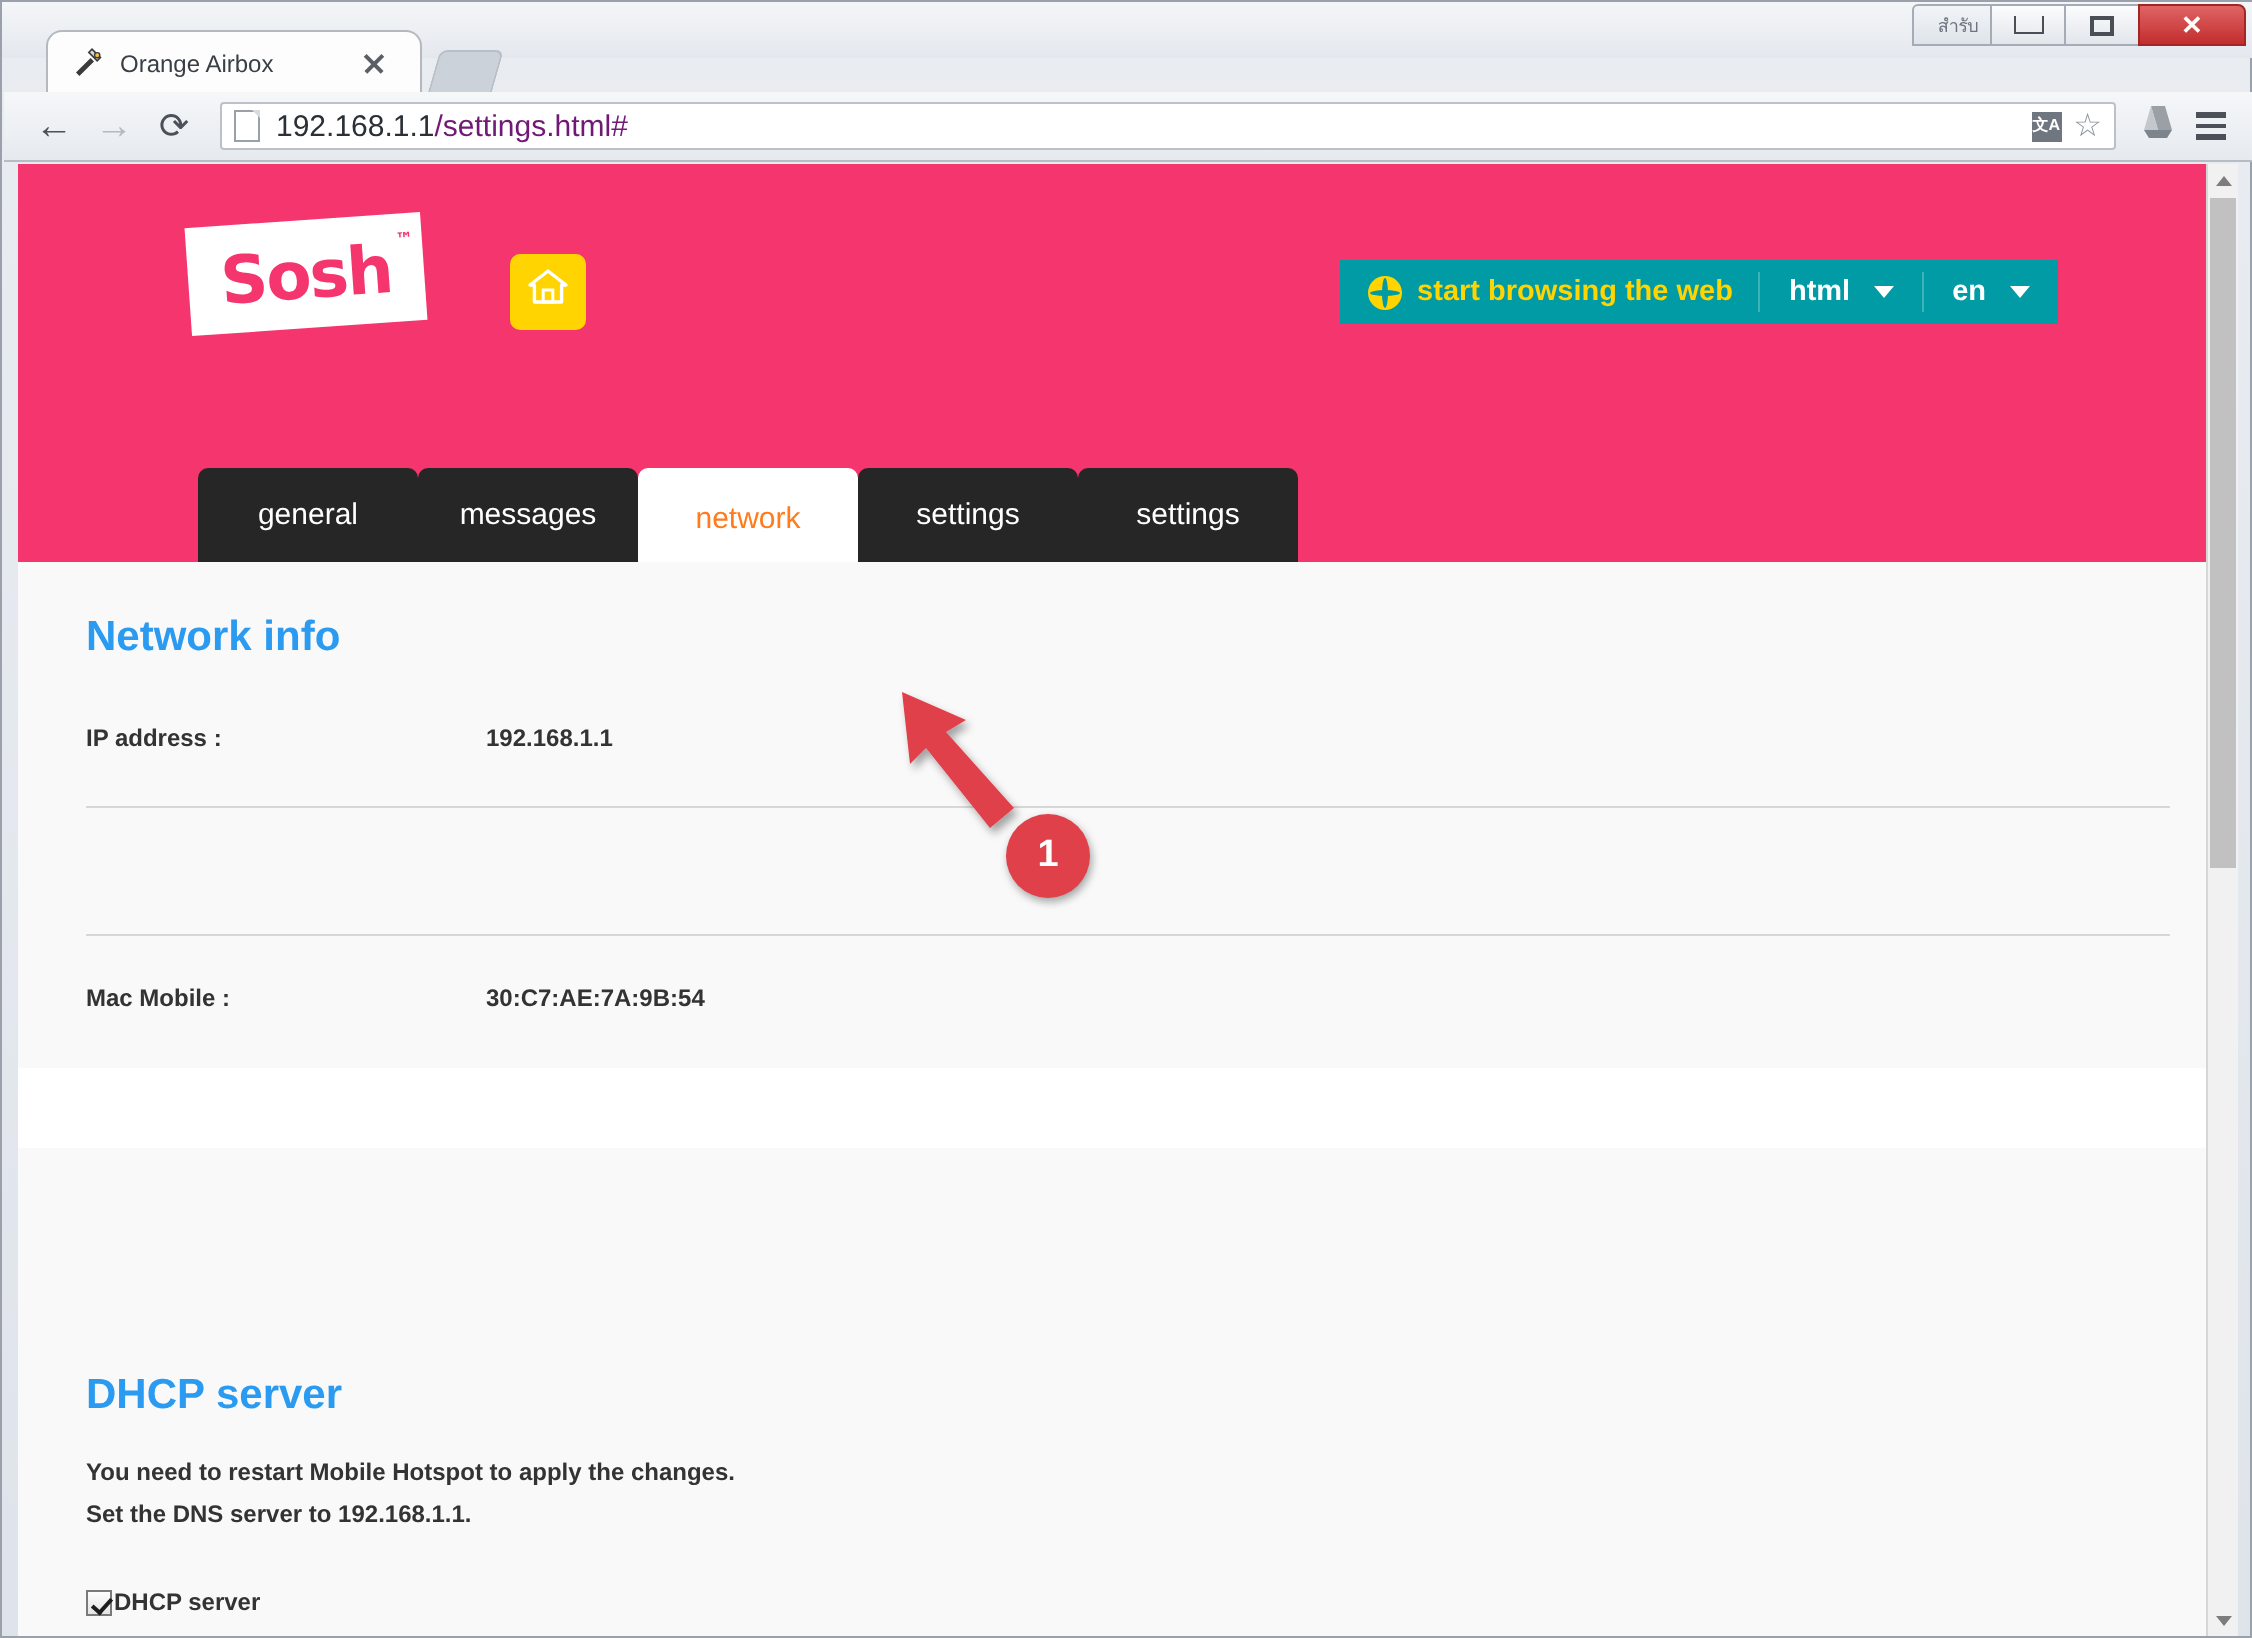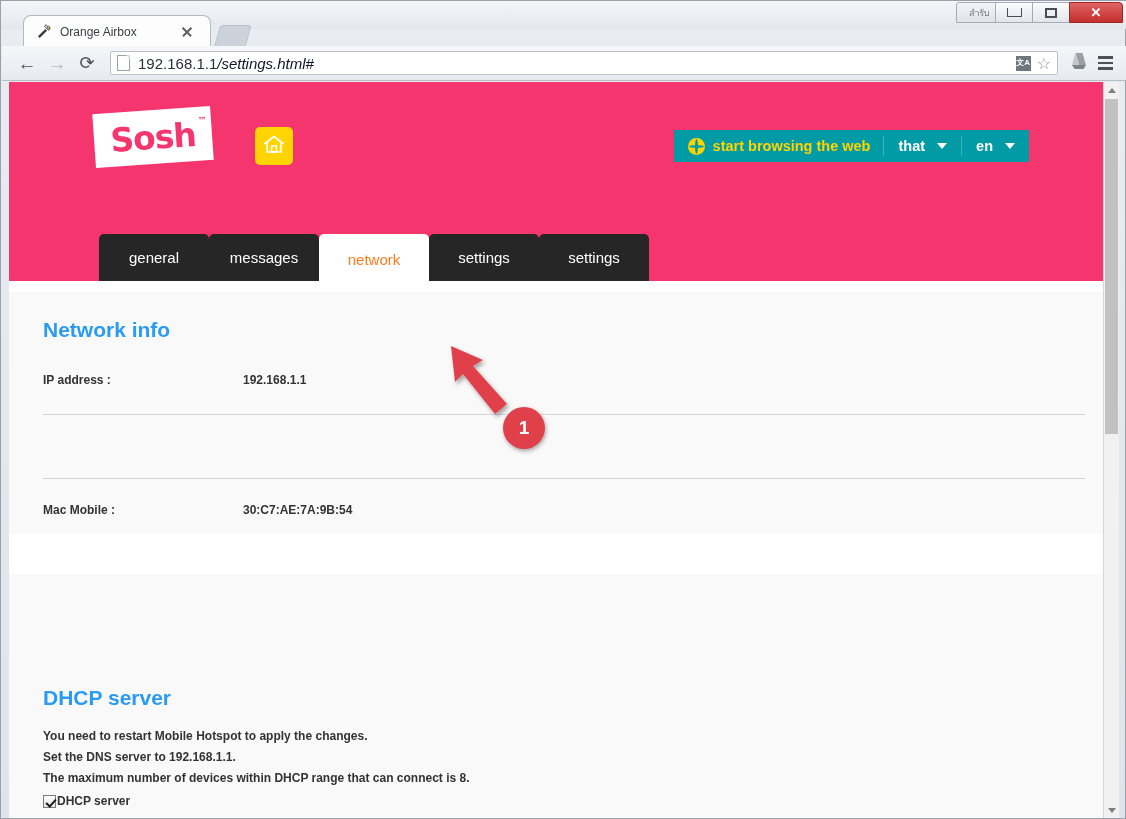--- a/index.html
+++ b/index.html
@@ -155,21 +155,21 @@
     margin-right: 8px;
     flex: 0 0 11px;
   }
   .pageicon:after {
     content: ""; position: absolute; right: -1px; top: -1px;
     width: 0; height: 0;
     border-left: 4px solid transparent;
     border-top: 4px solid #d8dade;
   }
   .urltext { font-size: 15px; color: #2b2f36; white-space: nowrap; }
-  .urltext .path { color: #0f172a; font-style: italic; }
+  .urltext .path { color: #701a75; }
   .url-right { margin-left: auto; display: flex; align-items: center; gap: 6px; }
   .translate-icon {
     width: 15px; height: 15px;
     background: #6f7680;
     color: #fff; font-size: 8px; font-weight: bold;
     display: flex; align-items: center; justify-content: center;
     line-height: 1;
   }
   .star-icon { font-size: 16px; color: #8d939c; }
   .drive-icon { margin-left: 4px; }
@@ -285,21 +285,21 @@
     height: 50px;
     align-self: flex-end;
   }
 
   
   .panel {
     position: absolute; left: 0;
     width: 1094px;
     background: #f9f9f9;
   }
-  .panel-network { top: 210px; height: 253px; padding-left: 10px; }
+  .panel-network { top: 199px; height: 253px; padding-left: 10px; }
   .panel-gap     { top: 452px; height: 40px; background: #ffffff; }
   .panel-dhcp    { top: 492px; height: 244px; }
 
   .sec-title {
     position: absolute;
     font-size: 21px; font-weight: bold; color: #2a9bf0;
   }
   .info-row {
     position: absolute; left: 34px; width: 1042px;
     height: 64px;
@@ -473,21 +473,21 @@
             </span>
           </div>
 
           <div class="util-bar">
             <div class="util-browse">
               <span class="globe-icon"></span>
               <span>start browsing the web</span>
             </div>
             <span class="util-sep"></span>
             <div class="util-item">
-              <span>that</span>
+              <span>html</span>
               <span class="caret-down"></span>
             </div>
             <span class="util-sep"></span>
             <div class="util-item">
               <span>en</span>
               <span class="caret-down"></span>
             </div>
           </div>
 
           <div class="navtabs">
@@ -517,21 +517,20 @@
         </div>
 
         <div class="panel panel-gap"></div>
 
         <div class="panel panel-dhcp">
           <div class="sec-title" style="left:34px; top:112px;">DHCP server</div>
 
           <div class="notes" style="top:152px;">
             <div class="note-line">You need to restart Mobile Hotspot to apply the changes.</div>
             <div class="note-line">Set the DNS server to 192.168.1.1.</div>
-            <div class="note-line">The maximum number of devices within DHCP range that can connect is 8.</div>
           </div>
 
           <div class="chk-row" style="top:220px;">
             <span class="chkbox"></span>
             <span class="chk-label">DHCP server</span>
           </div>
 
         </div>
 
         <span class="annot-arrow">

